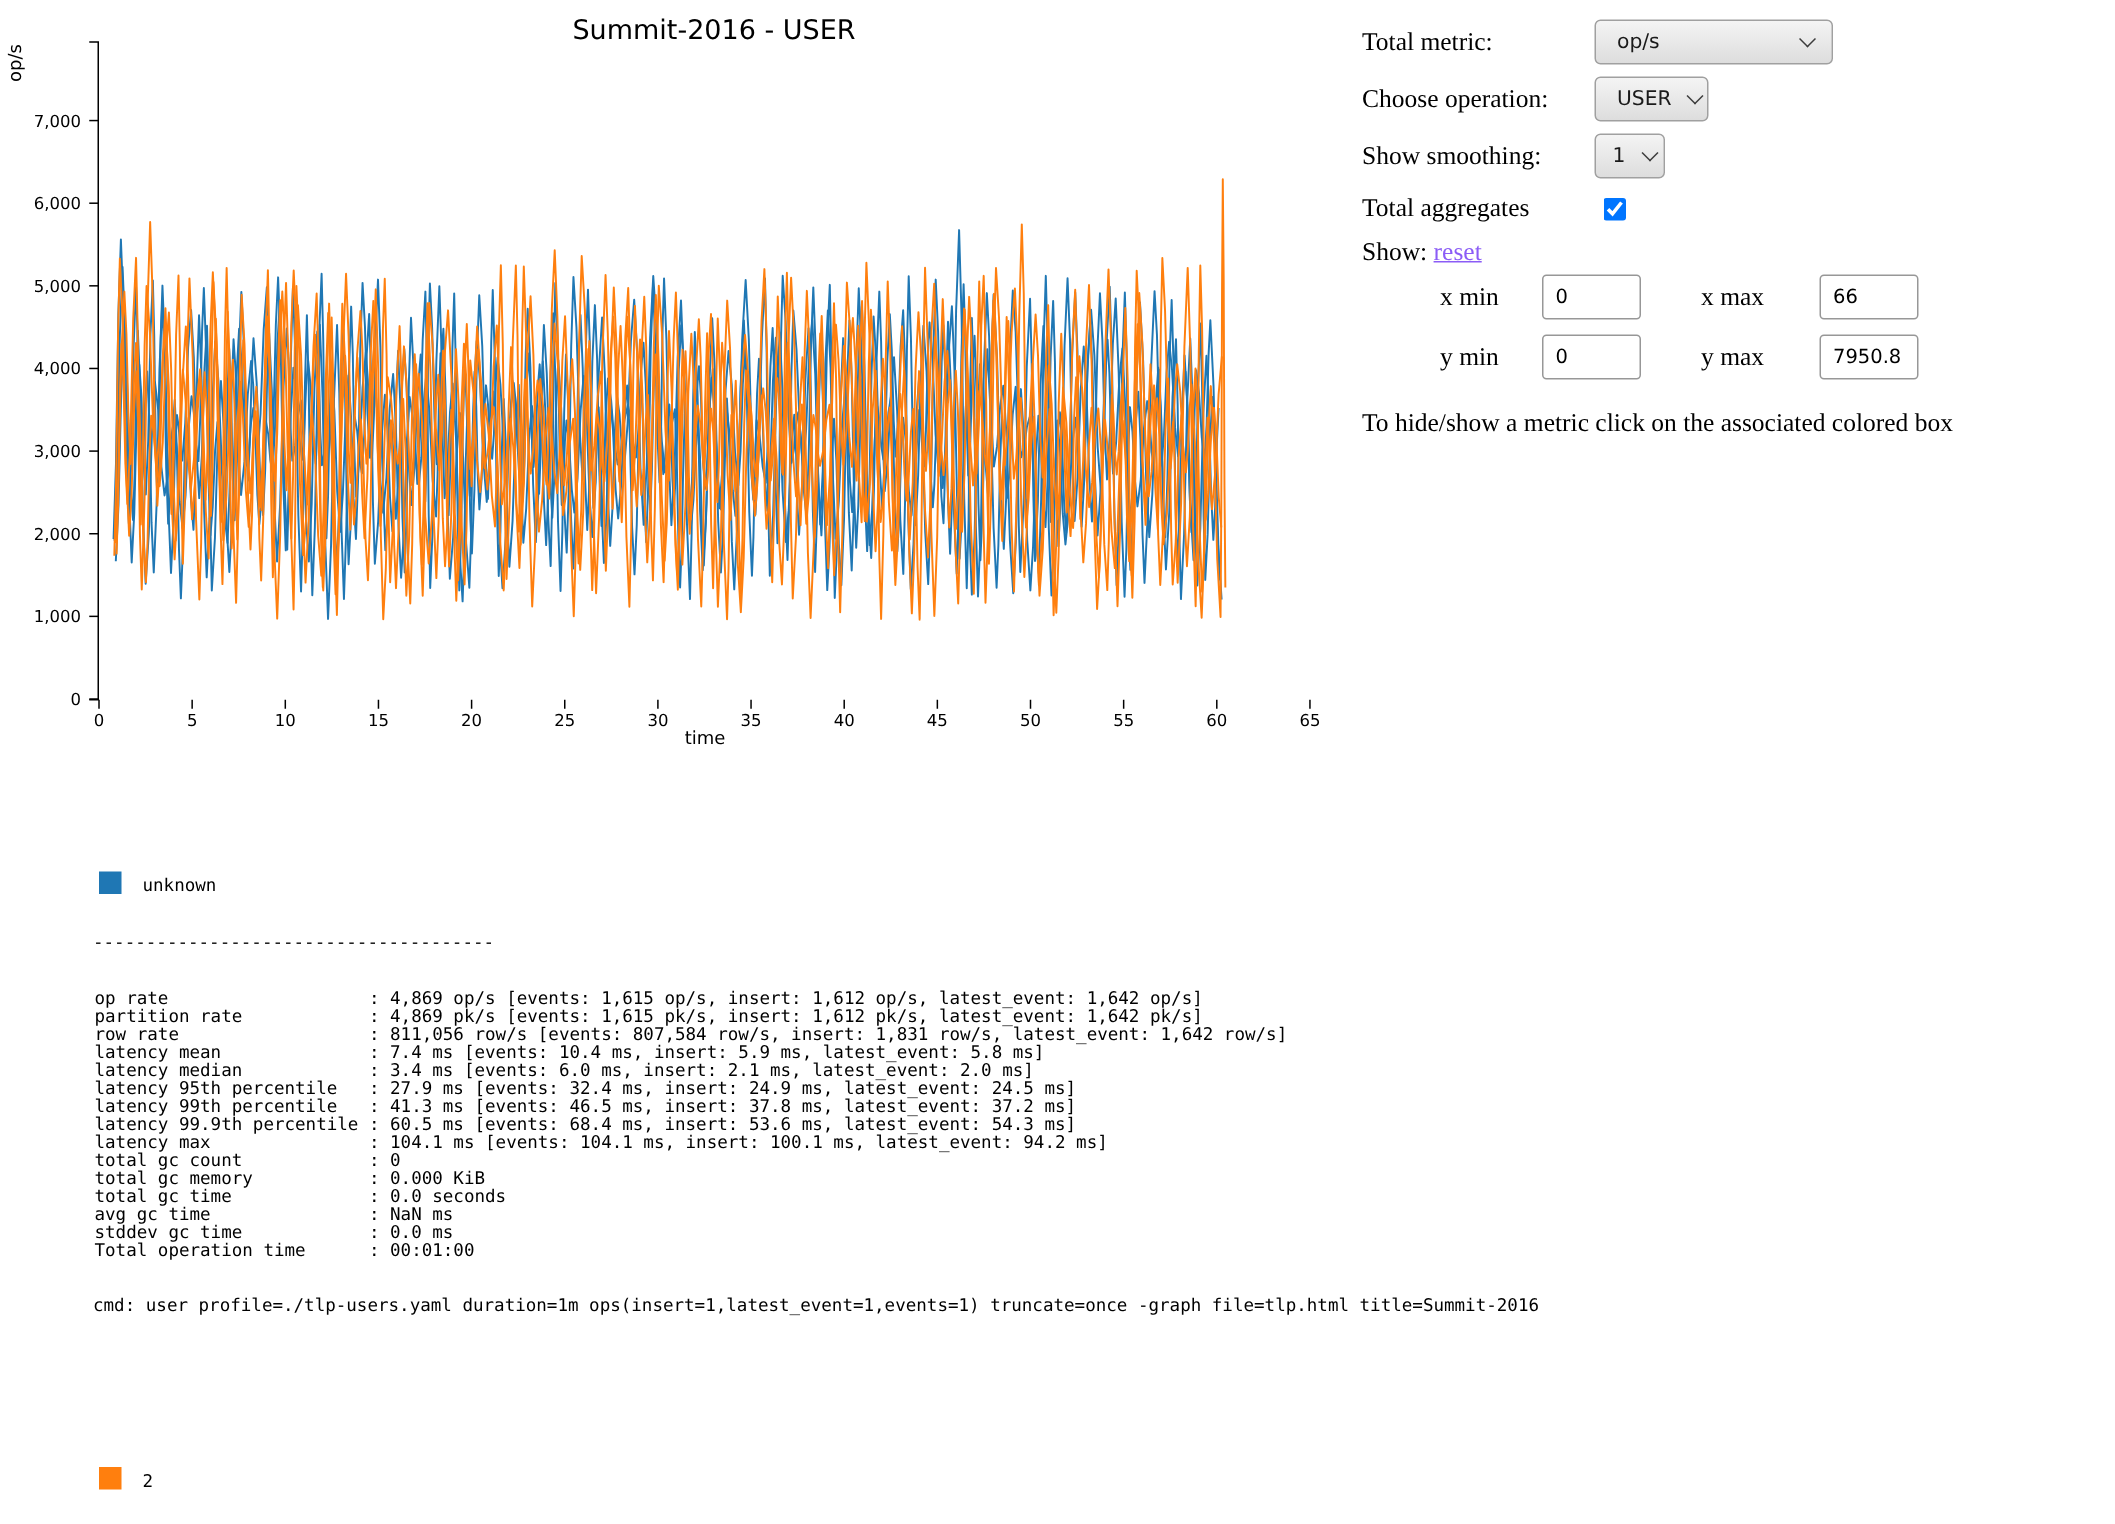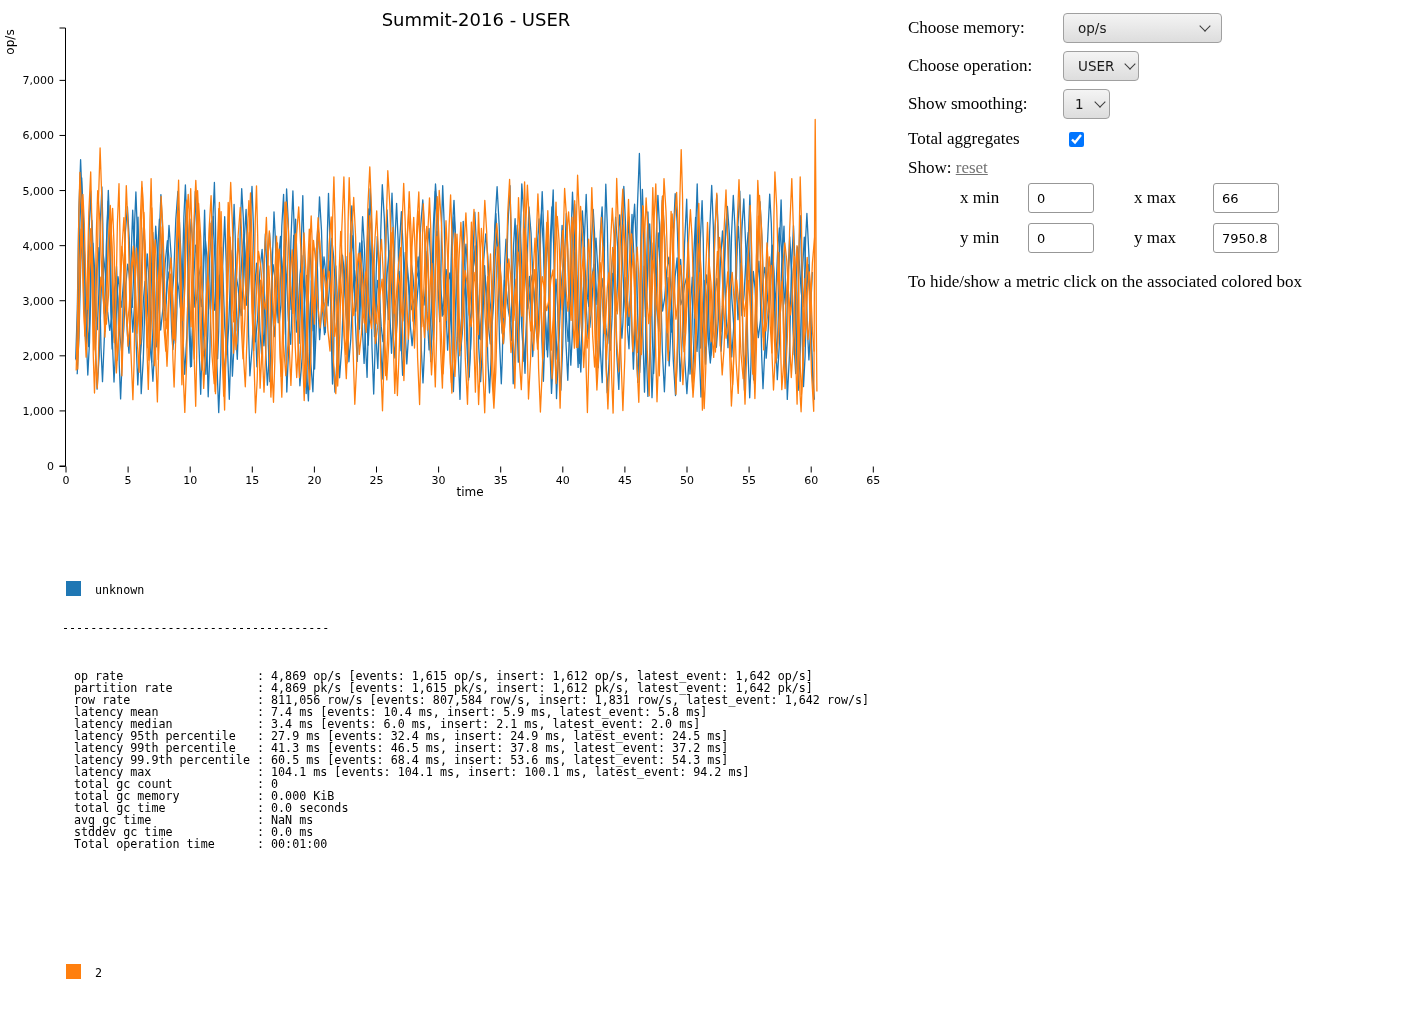--- a/index.html
+++ b/index.html
@@ -21,38 +21,38 @@
   .select{display:inline-flex;align-items:center;justify-content:space-between;
           background:linear-gradient(#f4f4f4,#ddd);border:1px solid #a0a0a0;border-radius:4px;
           height:30px;box-sizing:border-box;font-family:"DejaVu Sans",sans-serif;font-size:13.5px;
           padding:0 12px 0 14px;cursor:pointer;color:#1a1a1a}
   .chev{width:7px;height:7px;border-right:1.7px solid #3c3c3c;border-bottom:1.7px solid #3c3c3c;
         transform:rotate(45deg);margin-top:-4px;margin-left:12px;flex:0 0 auto}
   .sel-metric{width:159px}
   .sel-op{width:76px}
   .sel-smooth{width:47px;padding:0 9px 0 11px}
   .cb{width:15px;height:15px;margin:0}
-  .link{color:#737373;text-decoration:underline;cursor:pointer}
+  .link{color:#8b5cf6;text-decoration:underline;cursor:pointer}
   .txt{height:30px;width:66px;box-sizing:border-box;border:1px solid #979797;border-radius:3px;
        font-family:"DejaVu Sans",sans-serif;font-size:13px;padding:0 0 0 8px;background:#fff}
   .zl1{margin-left:52px;width:44px}
   .zl2{margin-left:40px;width:50px}
   .zi1{margin-left:24px}
   .zi2{margin-left:29px}
   .hint{position:absolute;top:272px;left:0;width:490px}
 
   
   .datasets{position:absolute;left:62px;top:520px;
             font-family:"DejaVu Sans Mono",monospace;font-size:11.7px;line-height:12px;
             white-space:pre}
   .dataset{margin-bottom:17px}
   .ds-header{display:flex;align-items:flex-end;height:16px;margin:0 0 2px 4px}
   .ds-box{width:15px;height:15px;cursor:pointer;flex:0 0 auto}
   .ds-name{margin-left:14px}
-  .datasets pre{margin:12px;font:inherit}
+  .datasets pre{margin:1px;font:inherit}
 </style>
 </head>
 <body>
 
 <svg id="chart-svg" width="900" height="510">
   <text class="c-title" x="476" y="26" text-anchor="middle">Summit-2016 - USER</text>
   <text class="c-ylabel" transform="translate(14,42) rotate(-90)" text-anchor="middle">op/s</text>
   <g id="y-axis">
       <path d="M59.5,28.0H65.5V466.5H59.5" stroke="#000" fill="none"></path>
       <line x1="59.5" x2="65.5" y1="466" y2="466" stroke="#000"></line>
@@ -109,21 +109,21 @@
       <path d="M77.2,374.2L79.0,336.8L80.8,262.1L82.6,224.7L84.7,255.2L86.7,316.1L88.7,346.6L89.8,315.1L90.8,252.0L91.9,220.5L93.6,262.7L95.4,347.0L97.1,389.2L99.2,355.6L101.3,288.4L103.3,254.8L105.5,273.6L107.6,311.4L109.7,330.3L111.8,317.9L113.8,293.2L115.9,280.9L117.8,298.7L119.8,334.3L121.7,352.2L123.7,330.2L125.7,286.2L127.7,264.2L129.2,275.0L130.7,296.6L132.3,307.4L133.5,278.5L134.7,220.8L135.9,192.0L137.4,233.2L138.8,315.5L140.3,356.7L141.8,337.9L143.4,300.2L145.0,281.3L147.2,301.5L149.5,341.7L151.7,361.9L153.0,328.0L154.4,260.1L155.7,226.2L157.4,252.2L159.0,304.1L160.7,330.0L163.0,307.6L165.2,263.0L167.4,240.6L168.8,256.4L170.2,288.1L171.6,303.9L173.7,275.8L175.8,219.6L177.9,191.5L178.9,221.3L179.9,280.9L180.8,310.7L182.3,279.3L183.9,216.3L185.4,184.9L187.1,230.4L188.8,321.4L190.5,366.9L192.2,336.4L193.9,275.5L195.6,245.1L197.6,260.5L199.5,291.2L201.4,306.6L202.7,290.1L204.1,257.0L205.4,240.4L207.1,257.6L208.8,291.9L210.5,309.1L211.8,277.5L213.1,214.2L214.4,182.5L215.5,226.6L216.5,314.8L217.6,358.8L218.7,330.9L219.8,275.1L220.9,247.1L222.9,274.0L224.8,327.8L226.8,354.6L228.6,328.5L230.5,276.4L232.3,250.3L234.0,277.6L235.7,332.1L237.3,359.3L238.8,316.6L240.2,231.3L241.7,188.6L243.3,217.7L245.0,276.0L246.6,305.2L247.8,293.2L248.9,269.4L250.1,257.4L251.8,278.5L253.6,320.7L255.4,341.8L257.6,318.7L259.8,272.4L262.1,249.3L263.9,283.3L265.7,351.2L267.4,385.2L269.3,355.1L271.2,294.8L273.1,264.7L275.2,279.2L277.2,308.3L279.3,322.8L280.9,304.8L282.5,268.6L284.1,250.5L286.3,274.0L288.5,320.8L290.7,344.3L291.7,317.1L292.7,262.7L293.7,235.5L295.5,262.4L297.3,316.4L299.1,343.4L300.4,306.4L301.6,232.5L302.8,195.6L303.9,245.1L305.1,344.1L306.2,393.6L307.4,356.2L308.6,281.2L309.8,243.8L310.9,265.5L312.1,308.9L313.2,330.6L314.8,304.8L316.3,253.1L317.8,227.3L320.0,254.2L322.3,307.8L324.5,334.6L326.0,316.2L327.4,279.4L328.9,261.0L331.0,293.8L333.0,359.3L335.0,392.1L337.2,357.5L339.4,288.5L341.7,254.0L343.8,274.1L346.0,314.5L348.2,334.6L349.5,309.9L350.9,260.4L352.3,235.7L353.4,254.6L354.6,292.4L355.7,311.3L357.1,294.2L358.4,260.0L359.8,242.9L361.2,273.0L362.6,333.3L364.1,363.4L365.6,324.8L367.1,247.4L368.7,208.8L370.4,255.1L372.0,347.7L373.7,394.0L374.9,354.6L376.1,275.8L377.3,236.3L378.9,272.0L380.6,343.4L382.2,379.0L383.8,336.8L385.4,252.3L387.0,210.0L388.5,245.8L390.0,317.5L391.5,353.3L393.2,315.8L394.9,240.8L396.6,203.4L398.1,240.2L399.5,313.8L401.0,350.7L402.4,326.1L403.8,277.0L405.3,252.4L407.4,266.7L409.6,295.3L411.8,309.6L414.0,299.7L416.3,279.9L418.6,270.0L420.4,278.8L422.2,296.2L424.0,305.0L425.7,285.9L427.3,247.6L429.0,228.5L430.5,256.4L432.0,312.3L433.5,340.2L434.6,313.1L435.8,258.7L436.9,231.5L439.0,252.4L441.2,294.0L443.3,314.9L445.5,304.4L447.7,283.4L449.9,272.9L451.1,302.6L452.3,362.0L453.4,391.7L454.5,362.8L455.6,304.9L456.6,275.9L457.6,292.5L458.6,325.6L459.6,342.1L461.7,317.6L463.9,268.6L466.0,244.1L467.3,264.6L468.6,305.5L469.9,325.9L471.7,305.9L473.4,266.0L475.2,246.0L477.0,279.9L478.8,347.8L480.6,381.7L482.0,355.1L483.4,301.9L484.8,275.3L486.7,292.5L488.5,326.8L490.3,343.9L492.6,304.6L494.8,226.0L497.1,186.7L499.2,225.8L501.4,304.0L503.6,343.1L505.7,303.8L507.9,225.1L510.0,185.7L511.1,235.2L512.1,334.3L513.2,383.8L515.4,343.3L517.6,262.2L519.9,221.6L521.6,259.5L523.3,335.4L525.0,373.3L526.3,331.7L527.6,248.6L528.9,207.0L531.0,233.0L533.2,284.9L535.3,310.9L537.4,286.6L539.4,238.0L541.5,213.7L543.5,249.5L545.5,321.1L547.6,356.9L549.5,315.1L551.3,231.6L553.2,189.9L554.3,242.1L555.4,346.5L556.5,398.6L558.4,355.3L560.3,268.7L562.1,225.4L564.0,264.1L565.9,341.6L567.8,380.3L569.4,333.3L570.9,239.3L572.5,192.2L574.4,236.0L576.2,323.6L578.1,367.4L579.5,328.3L581.0,250.1L582.4,211.0L584.3,242.8L586.2,306.5L588.1,338.3L589.8,306.1L591.5,241.6L593.2,209.4L594.5,233.1L595.8,280.7L597.1,304.4L598.8,280.0L600.4,231.2L602.1,206.8L603.8,253.3L605.5,346.3L607.2,392.8L609.0,362.9L610.8,303.2L612.7,273.3L613.8,282.7L615.0,301.5L616.2,310.9L617.3,286.9L618.5,238.9L619.7,214.9L621.7,239.8L623.7,289.6L625.7,314.5L626.8,290.1L627.8,241.2L628.9,216.8L630.4,254.9L631.9,331.1L633.4,369.2L635.4,315.2L637.4,207.4L639.4,153.4L641.1,213.1L642.8,332.5L644.5,392.2L645.7,347.2L646.8,257.0L647.9,212.0L649.3,258.4L650.6,351.3L652.0,397.7L654.0,347.1L655.9,246.0L657.9,195.4L659.4,224.3L661.0,282.1L662.6,311.0L664.7,297.6L666.8,270.6L668.9,257.1L671.1,291.7L673.3,360.9L675.5,395.5L677.2,361.5L678.9,293.4L680.6,259.4L682.7,293.0L684.8,360.0L686.9,393.6L688.7,364.5L690.5,306.2L692.3,277.1L693.9,295.7L695.4,332.8L697.0,351.4L698.7,313.7L700.4,238.3L702.1,200.6L703.3,241.5L704.4,323.3L705.6,364.2L707.7,319.5L709.7,230.2L711.7,185.5L713.3,225.9L714.8,306.8L716.4,347.3L718.4,318.2L720.5,260.1L722.5,231.0L724.3,260.2L726.2,318.5L728.0,347.7L729.8,309.6L731.6,233.5L733.3,195.5L734.9,226.5L736.5,288.6L738.0,319.6L739.9,289.5L741.9,229.2L743.8,199.0L745.8,248.7L747.8,348.1L749.7,397.8L750.9,366.2L752.1,303.0L753.3,271.4L755.0,287.9L756.7,321.0L758.3,337.6L760.5,320.0L762.7,285.0L764.8,267.4L766.3,278.6L767.7,300.9L769.2,312.0L770.4,295.6L771.5,262.8L772.7,246.4L774.2,279.7L775.8,346.3L777.3,379.6L779.5,341.3L781.7,264.6L784.0,226.2L785.1,269.5L786.2,356.1L787.3,399.4L789.4,356.0L791.4,269.1L793.5,225.7L795.1,266.8L796.6,349.1L798.2,390.3L800.2,352.0L802.2,275.4L804.3,237.2L805.8,267.9L807.4,329.3L808.9,359.9L810.1,338.0L811.3,294.0L812.4,272.0" stroke="#1f77b4" fill="none" stroke-width="1.3" stroke-linejoin="round"></path>
       <path d="M76.2,370.5L77.4,321.0L78.7,221.9L79.9,172.4L82.0,218.6L84.0,311.0L86.1,357.2L87.7,329.8L89.3,274.9L90.9,247.5L92.1,283.8L93.3,356.6L94.5,393.0L96.4,331.7L98.2,209.2L100.1,148.0L101.7,195.3L103.3,289.8L104.9,337.1L106.7,304.2L108.5,238.4L110.3,205.5L111.6,239.8L113.0,308.4L114.3,342.6L115.9,302.9L117.4,223.4L119.0,183.7L119.9,231.7L120.9,327.8L121.9,375.8L123.4,328.2L124.9,233.1L126.3,185.6L128.5,239.1L130.7,346.2L132.9,399.7L134.1,361.9L135.2,286.1L136.4,248.2L137.8,272.2L139.2,320.0L140.6,343.9L141.7,311.0L142.8,245.3L143.9,212.5L145.3,256.7L146.8,345.2L148.3,389.4L149.5,344.0L150.7,253.2L151.8,207.8L153.7,256.3L155.6,353.4L157.4,401.9L158.7,350.6L159.9,247.9L161.1,196.5L163.0,229.6L164.9,295.8L166.8,328.8L168.1,311.1L169.5,275.6L170.9,257.9L172.0,278.4L173.1,319.6L174.3,340.1L175.7,300.1L177.2,220.1L178.6,180.1L179.7,231.3L180.8,333.6L181.9,384.8L183.5,338.6L185.2,246.3L186.8,200.1L188.2,231.8L189.6,295.1L191.0,326.8L192.6,290.2L194.2,217.0L195.8,180.3L197.9,227.8L200.0,322.7L202.1,370.1L204.1,346.4L206.0,299.1L208.0,275.4L210.0,302.5L212.1,356.7L214.2,383.8L215.7,340.0L217.2,252.4L218.8,208.6L220.4,255.5L222.0,349.3L223.7,396.2L225.8,356.5L228.0,276.9L230.1,237.2L231.3,258.4L232.5,300.7L233.7,321.9L235.9,293.3L238.1,236.0L240.3,207.3L241.6,232.8L243.0,283.6L244.3,309.1L246.0,289.9L247.7,251.5L249.4,232.3L250.5,254.0L251.7,297.6L252.9,319.3L254.1,285.9L255.3,219.2L256.5,185.8L257.7,236.4L258.9,337.6L260.1,388.2L262.2,345.5L264.3,260.1L266.4,217.4L267.9,262.3L269.4,352.1L270.9,397.1L272.8,356.8L274.7,276.4L276.5,236.2L278.1,271.3L279.6,341.4L281.2,376.5L282.5,332.9L283.8,245.8L285.0,202.2L287.0,248.0L288.9,339.6L290.9,385.4L292.4,347.5L293.8,271.7L295.3,233.8L296.7,269.7L298.0,341.7L299.4,377.7L300.9,341.5L302.5,269.0L304.0,232.8L305.9,272.0L307.8,350.4L309.7,389.6L311.0,352.3L312.2,277.6L313.5,240.3L315.7,262.2L317.9,306.1L320.1,328.0L321.3,313.3L322.5,283.9L323.6,269.3L325.8,289.7L327.9,330.5L330.0,351.0L331.3,307.4L332.6,220.4L333.9,176.8L335.2,229.1L336.4,333.7L337.7,386.0L339.8,333.8L341.8,229.3L343.9,177.0L345.0,223.5L346.0,316.6L347.1,363.1L349.3,321.7L351.5,238.9L353.7,197.5L355.6,236.7L357.4,315.2L359.3,354.4L361.4,333.8L363.6,292.5L365.7,271.9L367.6,286.1L369.6,314.5L371.5,328.7L373.2,299.2L374.9,240.2L376.7,210.8L378.6,260.8L380.6,360.8L382.5,410.8L384.3,350.7L386.0,230.7L387.8,170.7L389.9,206.4L392.0,277.9L394.1,313.7L396.3,297.1L398.5,264.1L400.7,247.6L401.8,280.9L402.8,347.3L403.9,380.5L405.7,333.3L407.4,238.9L409.2,191.7L411.0,230.8L412.8,309.0L414.5,348.1L415.7,313.9L416.9,245.5L418.1,211.2L420.2,242.9L422.4,306.1L424.5,337.7L426.2,302.7L427.8,232.8L429.5,197.8L430.8,230.7L432.0,296.7L433.3,329.6L434.6,296.4L435.9,229.9L437.2,196.6L439.1,240.9L441.1,329.5L443.1,373.8L444.5,349.0L445.9,299.5L447.3,274.8L448.8,304.3L450.3,363.5L451.9,393.1L452.9,353.2L454.0,273.2L455.0,233.2L456.6,263.9L458.2,325.1L459.8,355.8L461.9,320.0L463.9,248.5L465.9,212.8L467.1,238.4L468.2,289.5L469.4,315.1L470.9,288.6L472.4,235.7L474.0,209.3L475.5,258.1L477.1,355.7L478.6,404.5L480.7,353.4L482.8,251.4L484.8,200.4L486.7,232.2L488.5,295.8L490.3,327.6L492.5,301.5L494.6,249.4L496.7,223.3L498.9,250.6L501.1,305.4L503.3,332.7L505.1,314.3L507.0,277.3L508.8,258.9L510.5,274.3L512.2,305.0L513.8,320.4L515.3,303.3L516.8,269.2L518.2,252.2L519.4,267.9L520.5,299.5L521.6,315.3L522.6,281.9L523.6,215.1L524.6,181.8L525.9,236.1L527.2,344.7L528.5,399.0L530.6,358.8L532.8,278.4L535.0,238.2L536.8,281.7L538.6,368.5L540.4,412.0L542.5,364.6L544.7,269.8L546.8,222.4L548.6,261.5L550.3,339.7L552.1,378.8L553.4,334.6L554.7,246.3L556.0,202.2L557.4,253.7L558.7,356.7L560.1,408.2L561.6,353.3L563.1,243.3L564.6,188.4L566.8,221.4L569.0,287.4L571.1,320.4L572.3,290.5L573.5,230.6L574.7,200.7L575.7,237.4L576.8,310.9L577.9,347.7L579.9,322.6L581.8,272.4L583.8,247.2L585.0,288.6L586.2,371.3L587.4,412.6L588.9,356.3L590.4,243.8L591.8,187.6L593.5,234.9L595.1,329.6L596.8,376.9L598.3,337.1L599.8,257.4L601.4,217.5L603.1,253.1L604.8,324.1L606.5,359.6L608.5,321.7L610.4,246.0L612.3,208.1L613.9,234.5L615.6,287.4L617.3,313.9L619.1,282.7L621.0,220.3L622.8,189.1L623.8,221.2L624.8,285.2L625.8,317.2L627.7,296.4L629.7,254.8L631.6,233.9L633.6,263.6L635.5,322.9L637.5,352.5L639.4,316.0L641.2,242.9L643.1,206.4L645.1,253.7L647.2,348.4L649.2,395.8L650.4,343.7L651.6,239.7L652.8,187.6L654.2,241.2L655.6,348.2L657.0,401.8L658.8,351.4L660.6,250.8L662.3,200.4L664.1,233.5L665.9,299.8L667.6,332.9L669.2,303.2L670.7,243.7L672.2,214.0L673.4,240.3L674.7,292.9L675.9,319.1L677.5,305.7L679.0,278.8L680.6,265.4L681.7,286.9L682.9,330.0L684.0,351.6L685.7,333.2L687.4,296.3L689.1,277.9L690.4,307.7L691.7,367.3L693.0,397.1L695.2,366.0L697.4,303.8L699.7,272.7L701.2,306.6L702.7,374.5L704.2,408.5L705.7,371.0L707.2,295.9L708.7,258.3L710.9,281.7L713.2,328.6L715.4,352.0L716.8,323.4L718.2,266.2L719.6,237.5L721.7,262.7L723.9,312.9L726.1,338.1L728.1,321.6L730.2,288.8L732.2,272.3L734.2,302.6L736.2,363.1L738.2,393.4L739.2,360.8L740.2,295.7L741.2,263.1L742.3,276.4L743.4,303.0L744.5,316.3L745.8,301.1L747.1,270.7L748.4,255.5L749.9,285.2L751.3,344.5L752.8,374.2L754.6,334.7L756.5,255.7L758.4,216.2L760.0,246.4L761.6,306.9L763.3,337.1L765.3,317.0L767.3,276.9L769.4,256.9L770.8,290.1L772.1,356.7L773.5,390.0L775.3,355.6L777.0,286.7L778.8,252.3L779.8,286.6L780.8,355.3L781.8,389.7L783.8,361.4L785.7,304.9L787.7,276.7L788.9,301.9L790.1,352.3L791.3,377.5L793.2,344.6L795.1,278.6L797.0,245.7L798.5,282.9L799.9,357.3L801.4,394.5L803.3,360.2L805.3,291.7L807.2,257.4L809.4,295.8L811.5,372.8L813.7,411.3L814.2,338.3L814.7,192.4L815.2,119.5L815.8,187.5L816.3,323.6L816.9,391.6" stroke="#ff7f0e" fill="none" stroke-width="1.3" stroke-linejoin="round"></path>
       <path d="M76.9,362.1L78.9,320.1L80.9,236.3L82.9,194.4L84.3,223.1L85.7,280.6L87.1,309.3L88.3,289.1L89.5,248.8L90.7,228.6L92.9,268.5L95.1,348.2L97.3,388.1L98.4,360.3L99.6,304.9L100.8,277.2L102.6,289.0L104.5,312.4L106.4,324.2L108.5,295.2L110.5,237.3L112.6,208.3L114.1,246.3L115.7,322.3L117.2,360.3L119.4,324.6L121.7,253.2L123.9,217.6L125.3,249.7L126.7,314.0L128.0,346.1L129.9,322.5L131.7,275.2L133.5,251.6L134.7,272.0L135.9,312.8L137.0,333.2L138.6,295.3L140.3,219.4L141.9,181.5L143.8,223.1L145.7,306.2L147.6,347.8L148.8,305.5L150.0,220.9L151.1,178.6L152.2,225.4L153.3,318.9L154.4,365.7L156.3,337.9L158.2,282.3L160.1,254.5L162.0,278.7L163.9,327.0L165.8,351.2L167.4,332.0L168.9,293.4L170.5,274.1L171.7,302.4L172.9,358.8L174.1,387.0L175.5,345.6L176.8,262.6L178.1,221.2L179.8,246.0L181.4,295.7L183.1,320.5L184.8,289.0L186.5,225.8L188.2,194.3L190.2,235.5L192.2,317.8L194.2,359.0L195.4,316.9L196.5,232.7L197.6,190.6L199.7,240.1L201.7,339.0L203.7,388.4L205.8,347.1L207.9,264.4L210.1,223.1L211.9,265.7L213.7,351.1L215.5,393.7L217.3,348.2L219.2,257.2L221.1,211.6L222.2,256.8L223.3,347.0L224.4,392.1L226.5,339.7L228.6,234.9L230.7,182.5L232.4,224.3L234.2,307.9L236.0,349.7L237.5,332.2L239.1,297.2L240.6,279.7L242.2,306.5L243.7,360.0L245.3,386.8L247.0,338.3L248.8,241.4L250.5,192.9L252.2,247.9L253.9,357.8L255.5,412.8L257.2,379.6L258.9,313.3L260.6,280.2L261.7,308.1L262.8,364.1L264.0,392.1L265.8,351.8L267.5,271.2L269.3,230.9L270.9,254.1L272.5,300.3L274.0,323.4L275.7,304.8L277.4,267.7L279.1,249.1L281.3,280.7L283.5,344.0L285.8,375.7L287.9,344.2L290.0,281.3L292.2,249.8L293.7,281.7L295.2,345.6L296.7,377.5L298.1,351.4L299.5,299.2L300.9,273.1L302.0,305.0L303.1,368.7L304.2,400.5L305.9,357.6L307.6,272.0L309.3,229.1L310.7,250.0L312.1,291.9L313.5,312.8L315.3,292.8L317.1,252.9L318.8,232.9L320.9,256.3L322.9,303.0L324.9,326.3L327.0,299.0L329.1,244.3L331.2,217.0L332.3,246.8L333.5,306.4L334.6,336.3L336.6,322.0L338.5,293.4L340.4,279.2L342.2,298.0L344.1,335.6L345.9,354.4L347.0,310.2L348.1,221.9L349.2,177.7L351.1,234.3L353.0,347.7L354.8,404.3L356.6,366.4L358.4,290.6L360.2,252.7L362.2,272.6L364.1,312.4L366.1,332.4L367.3,303.2L368.5,244.9L369.7,215.7L371.9,242.7L374.1,296.6L376.2,323.5L378.0,302.5L379.7,260.5L381.5,239.5L383.3,274.6L385.0,344.8L386.8,379.9L388.8,341.8L390.9,265.6L392.9,227.4L394.4,269.5L395.9,353.5L397.4,395.5L399.5,342.5L401.6,236.4L403.7,183.3L405.2,222.2L406.8,300.1L408.4,339.1L410.2,308.6L412.0,247.7L413.7,217.3L415.7,264.1L417.6,357.7L419.6,404.5L420.8,354.4L422.1,254.1L423.3,203.9L424.7,235.5L426.1,298.5L427.5,330.0L429.0,313.3L430.5,280.0L432.0,263.3L433.1,294.2L434.2,356.0L435.3,386.9L436.6,337.8L437.9,239.6L439.2,190.5L441.4,223.0L443.7,287.9L445.9,320.4L447.5,289.0L449.1,226.4L450.6,195.0L452.1,240.3L453.5,331.0L454.9,376.4L456.9,337.9L458.9,261.0L460.9,222.5L463.1,268.0L465.3,358.9L467.5,404.3L468.8,358.7L470.1,267.6L471.4,222.1L472.8,264.6L474.1,349.7L475.4,392.2L476.4,347.2L477.4,257.3L478.5,212.3L480.5,262.4L482.6,362.7L484.7,412.8L485.7,378.8L486.7,310.7L487.6,276.6L489.7,309.5L491.8,375.2L493.9,408.1L495.8,372.0L497.7,299.8L499.6,263.7L501.1,277.2L502.5,304.2L503.9,317.7L505.8,283.1L507.7,213.9L509.6,179.4L511.3,231.6L513.1,336.0L514.8,388.2L516.1,340.6L517.3,245.3L518.5,197.6L519.7,227.4L520.9,286.8L522.0,316.5L523.1,294.5L524.1,250.5L525.1,228.5L527.0,254.1L528.8,305.3L530.7,330.9L532.0,315.6L533.3,285.0L534.6,269.7L535.5,289.6L536.5,329.3L537.5,349.2L539.1,331.1L540.7,294.8L542.3,276.7L543.8,285.1L545.3,302.1L546.7,310.6L548.8,300.4L550.9,280.0L553.0,269.8L554.0,298.2L555.0,355.1L556.1,383.5L558.3,345.3L560.4,268.8L562.6,230.6L564.4,250.8L566.2,291.1L568.0,311.2L569.4,287.7L570.7,240.7L572.1,217.2L573.6,249.7L575.0,314.9L576.5,347.4L577.9,312.2L579.2,241.7L580.6,206.5L582.8,241.9L584.9,312.7L587.1,348.0L589.1,328.9L591.2,290.7L593.2,271.6L594.4,301.2L595.7,360.4L596.9,390.0L598.8,354.2L600.8,282.6L602.8,246.8L604.5,287.3L606.2,368.3L607.9,408.9L609.5,368.5L611.1,287.8L612.7,247.4L614.7,278.5L616.7,340.5L618.7,371.6L620.2,334.9L621.7,261.5L623.3,224.8L625.2,247.8L627.1,293.7L629.0,316.7L630.5,300.9L631.9,269.2L633.4,253.4L635.2,290.6L637.0,365.1L638.8,402.3L640.1,353.2L641.4,254.9L642.7,205.7L644.7,235.2L646.7,294.1L648.7,323.6L650.0,307.9L651.4,276.4L652.8,260.7L654.7,275.0L656.6,303.8L658.5,318.2L659.9,287.6L661.3,226.4L662.7,195.9L664.5,237.1L666.3,319.5L668.2,360.7L669.1,323.4L670.1,248.7L671.1,211.3L672.7,257.1L674.3,348.6L676.0,394.3L677.7,333.2L679.5,210.8L681.2,149.6L682.5,195.3L683.7,286.6L684.9,332.3L686.8,301.7L688.6,240.4L690.4,209.7L692.0,236.9L693.5,291.2L695.1,318.3L696.3,289.6L697.6,232.1L698.8,203.4L700.0,255.1L701.2,358.5L702.4,410.2L704.1,363.3L705.8,269.4L707.5,222.5L708.7,252.3L709.9,311.8L711.1,341.6L713.0,304.5L714.9,230.3L716.8,193.2L717.9,231.4L719.1,307.7L720.2,345.9L722.1,306.9L724.1,229.0L726.0,190.0L727.8,244.0L729.6,352.0L731.4,406.0L733.2,374.5L734.9,311.5L736.7,280.0L738.9,304.7L741.0,354.0L743.2,378.7L745.0,354.1L746.7,305.1L748.5,280.5L750.5,306.3L752.5,358.0L754.5,383.8L755.6,333.0L756.7,231.3L757.8,180.5L759.8,222.9L761.7,307.5L763.7,349.9L764.8,323.1L765.9,269.6L767.0,242.8L768.6,270.3L770.2,325.3L771.9,352.9L772.9,307.7L773.9,217.2L774.9,172.0L776.7,207.1L778.5,277.2L780.4,312.2L781.8,294.9L783.3,260.2L784.8,242.8L786.8,260.9L788.7,296.9L790.6,314.9L791.9,300.3L793.2,270.9L794.4,256.3L796.6,295.1L798.8,372.9L801.1,411.8L802.4,378.5L803.7,311.8L805.0,278.5L806.0,293.8L807.0,324.2L808.0,339.4L810.2,313.9L812.4,263.0L814.6,237.6" stroke="#ff7f0e" fill="none" stroke-width="1.3" stroke-linejoin="round"></path>
       <path d="M77.7,369.6L78.8,334.5L79.9,264.2L81.0,229.1L82.3,255.8L83.6,309.3L84.9,336.0L86.9,295.0L88.8,212.9L90.7,171.9L91.7,216.3L92.8,305.2L93.8,349.7L95.1,309.9L96.4,230.4L97.7,190.7L99.9,221.4L102.1,283.0L104.3,313.8L106.3,289.9L108.4,242.0L110.5,218.1L112.5,256.8L114.4,334.2L116.4,372.9L118.2,341.3L120.1,278.1L121.9,246.5L123.7,266.5L125.4,306.3L127.2,326.3L129.3,306.3L131.3,266.2L133.4,246.2L135.3,277.7L137.2,340.8L139.1,372.3L140.2,326.2L141.2,234.1L142.3,188.0L144.5,231.0L146.7,317.1L148.9,360.1L151.0,330.0L153.2,269.9L155.3,239.8L156.3,269.7L157.3,329.6L158.2,359.6L159.5,326.4L160.8,260.0L162.2,226.8L163.8,261.7L165.4,331.4L167.0,366.3L168.0,344.2L169.0,300.1L170.0,278.0L171.1,293.0L172.3,323.0L173.4,338.0L175.1,306.3L176.7,242.8L178.4,211.0L180.5,261.3L182.7,362.0L184.8,412.4L186.8,356.4L188.7,244.6L190.7,188.6L192.3,243.1L194.0,351.9L195.7,406.3L196.7,355.6L197.6,254.2L198.6,203.5L200.7,236.7L202.7,303.1L204.7,336.3L206.9,301.2L209.0,230.9L211.1,195.7L212.5,244.7L213.8,342.6L215.2,391.5L216.6,344.2L218.0,249.7L219.4,202.4L221.1,254.3L222.9,358.1L224.6,410.0L225.8,358.1L227.0,254.4L228.2,202.5L230.0,240.2L231.7,315.4L233.5,353.1L235.1,324.4L236.7,267.1L238.3,238.5L239.8,268.5L241.4,328.7L243.0,358.8L244.9,319.3L246.9,240.1L248.9,200.6L250.5,238.1L252.1,313.2L253.6,350.7L255.3,325.9L256.9,276.2L258.5,251.4L260.7,265.8L262.9,294.7L265.2,309.1L266.4,298.3L267.6,276.7L268.8,265.9L270.4,300.0L271.9,368.2L273.5,402.3L274.8,362.5L276.1,282.7L277.4,242.8L278.9,281.4L280.3,358.6L281.8,397.2L283.3,348.4L284.8,250.8L286.2,202.0L288.4,229.9L290.6,285.5L292.8,313.4L294.8,286.8L296.7,233.5L298.7,206.9L301.0,251.9L303.2,341.9L305.4,386.9L307.3,344.2L309.2,258.8L311.2,216.0L312.2,243.1L313.3,297.2L314.4,324.2L315.6,297.6L316.8,244.3L318.1,217.7L319.7,241.3L321.4,288.4L323.0,312.0L325.1,301.9L327.1,281.6L329.2,271.5L331.4,302.0L333.6,363.1L335.8,393.6L337.5,353.0L339.1,271.9L340.7,231.4L342.6,268.2L344.4,341.9L346.3,378.7L347.5,347.3L348.7,284.3L349.9,252.9L351.2,268.6L352.5,300.0L353.8,315.7L355.4,300.2L356.9,269.1L358.4,253.6L360.3,270.9L362.3,305.7L364.3,323.0L366.1,284.0L367.9,205.9L369.8,166.8L371.6,211.0L373.5,299.3L375.4,343.4L377.6,327.4L379.9,295.2L382.1,279.1L383.3,303.2L384.5,351.5L385.7,375.6L387.5,339.8L389.3,268.4L391.1,232.6L392.4,272.8L393.6,353.2L394.8,393.4L395.9,363.7L397.0,304.1L398.0,274.3L399.7,286.0L401.3,309.2L402.9,320.9L404.9,293.4L406.9,238.6L408.8,211.2L410.2,238.6L411.6,293.6L412.9,321.0L414.9,288.8L416.9,224.3L418.8,192.0L419.8,225.7L420.8,293.1L421.8,326.8L423.4,301.7L425.1,251.4L426.7,226.3L428.3,263.4L429.9,337.8L431.5,374.9L433.4,340.3L435.2,270.9L437.0,236.3L438.8,274.2L440.6,350.2L442.4,388.1L443.6,346.3L444.8,262.6L446.0,220.7L447.8,261.1L449.6,342.0L451.4,382.4L453.3,345.3L455.1,271.2L457.0,234.1L458.1,262.1L459.3,318.2L460.5,346.3L462.0,327.3L463.6,289.4L465.2,270.4L467.2,284.5L469.1,312.6L471.1,326.7L472.1,313.1L473.1,286.0L474.1,272.4L475.5,288.0L476.9,319.1L478.3,334.7L479.3,308.1L480.4,255.1L481.4,228.5L483.3,258.1L485.1,317.2L487.0,346.7L488.1,323.5L489.3,277.0L490.5,253.8L491.6,289.3L492.7,360.3L493.8,395.8L495.0,358.6L496.1,284.1L497.3,246.9L499.3,271.1L501.3,319.5L503.3,343.8L504.8,323.7L506.3,283.7L507.8,263.7L508.9,285.9L509.9,330.3L511.0,352.5L512.7,334.2L514.4,297.5L516.0,279.2L517.8,306.8L519.5,362.0L521.3,389.6L523.3,338.5L525.3,236.2L527.4,185.1L529.5,226.3L531.6,308.9L533.7,350.2L535.1,311.1L536.5,232.9L537.9,193.9L539.7,234.9L541.5,316.9L543.2,357.9L544.8,321.1L546.3,247.5L547.8,210.7L549.0,245.6L550.2,315.2L551.3,350.1L553.3,316.7L555.3,249.8L557.3,216.4L559.0,239.8L560.7,286.4L562.3,309.8L564.4,285.3L566.5,236.5L568.6,212.0L570.6,246.1L572.5,314.1L574.4,348.2L575.5,304.9L576.5,218.5L577.6,175.2L579.6,223.3L581.7,319.5L583.7,367.5L585.3,335.5L587.0,271.3L588.6,239.2L590.6,271.1L592.6,335.1L594.6,367.0L596.5,340.9L598.3,288.7L600.2,262.7L601.6,280.4L603.0,315.9L604.4,333.6L605.8,318.4L607.3,287.9L608.8,272.7L610.3,307.8L611.7,378.0L613.1,413.1L614.3,354.4L615.5,237.1L616.7,178.5L618.7,236.5L620.8,352.5L622.9,410.6L624.8,357.8L626.6,252.2L628.5,199.4L630.0,237.5L631.4,313.6L632.8,351.7L634.3,325.6L635.8,273.2L637.2,247.1L638.6,273.9L640.0,327.6L641.4,354.5L643.0,315.3L644.6,237.0L646.1,197.9L647.7,227.4L649.4,286.3L651.0,315.8L652.6,282.9L654.2,216.9L655.8,183.9L657.0,231.9L658.2,327.8L659.3,375.8L660.9,326.5L662.5,227.9L664.0,178.6L666.0,211.5L668.0,277.2L669.9,310.0L672.2,280.6L674.4,221.7L676.6,192.3L678.7,240.4L680.8,336.6L682.9,384.7L684.7,349.2L686.5,278.0L688.3,242.5L689.7,279.4L691.2,353.2L692.6,390.1L694.8,353.5L697.0,280.3L699.2,243.7L701.1,269.3L703.0,320.5L704.8,346.2L706.2,327.7L707.5,290.8L708.9,272.4L710.5,293.7L712.1,336.2L713.7,357.4L714.9,331.0L716.1,278.0L717.4,251.5L719.0,282.4L720.6,344.1L722.2,374.9L724.0,349.1L725.9,297.6L727.7,271.8L729.3,300.0L730.9,356.6L732.6,384.8L734.7,333.5L736.9,230.9L739.0,179.6L741.0,235.7L743.0,348.0L745.0,404.2L746.7,354.4L748.5,255.0L750.2,205.3L751.8,253.6L753.3,350.2L754.9,398.5L756.4,347.7L758.0,246.1L759.5,195.3L761.6,229.2L763.7,297.0L765.8,330.9L767.7,314.6L769.6,281.9L771.4,265.5L772.9,289.8L774.3,338.5L775.7,362.8L777.9,342.4L780.0,301.7L782.1,281.3L783.1,308.1L784.1,361.7L785.1,388.5L787.4,336.0L789.6,231.1L791.8,178.6L793.6,235.0L795.3,347.8L797.1,404.2L798.1,347.4L799.2,233.8L800.2,177.0L801.4,219.3L802.6,304.1L803.8,346.5L805.6,327.8L807.4,290.5L809.3,271.8L810.9,291.8L812.5,331.7L814.2,351.6" stroke="#ff7f0e" fill="none" stroke-width="1.3" stroke-linejoin="round"></path>
     </g>
 </svg>
 
 <div class="controls">
 
   <div class="ctl-row" style="top:12px;height:31px">
-    <span class="ctl-label">Choose memory:</span>
+    <span class="ctl-label">Total metric:</span>
     <span class="select sel-metric">
       <span>op/s</span>
       <span class="chev"></span>
     </span>
   </div>
 
   <div class="ctl-row" style="top:50px;height:31px">
     <span class="ctl-label">Choose operation:</span>
     <span class="select sel-op">
       <span>USER</span>
@@ -182,20 +182,21 @@
 latency 95th percentile   : 27.9 ms [events: 32.4 ms, insert: 24.9 ms, latest_event: 24.5 ms]
 latency 99th percentile   : 41.3 ms [events: 46.5 ms, insert: 37.8 ms, latest_event: 37.2 ms]
 latency 99.9th percentile : 60.5 ms [events: 68.4 ms, insert: 53.6 ms, latest_event: 54.3 ms]
 latency max               : 104.1 ms [events: 104.1 ms, insert: 100.1 ms, latest_event: 94.2 ms]
 total gc count            : 0
 total gc memory           : 0.000 KiB
 total gc time             : 0.0 seconds
 avg gc time               : NaN ms
 stddev gc time            : 0.0 ms
 Total operation time      : 00:01:00</pre>
+    <div>cmd: user profile=./tlp-users.yaml duration=1m ops(insert=1,latest_event=1,events=1) truncate=once -graph file=tlp.html title=Summit-2016</div>
   </div>
 
   <div class="dataset">
     <div class="ds-header">
       <span class="ds-box" id="ds-box-1" style="background: rgb(255, 127, 14);"></span>
       <span class="ds-name">2</span>
     </div>
     
     
     

